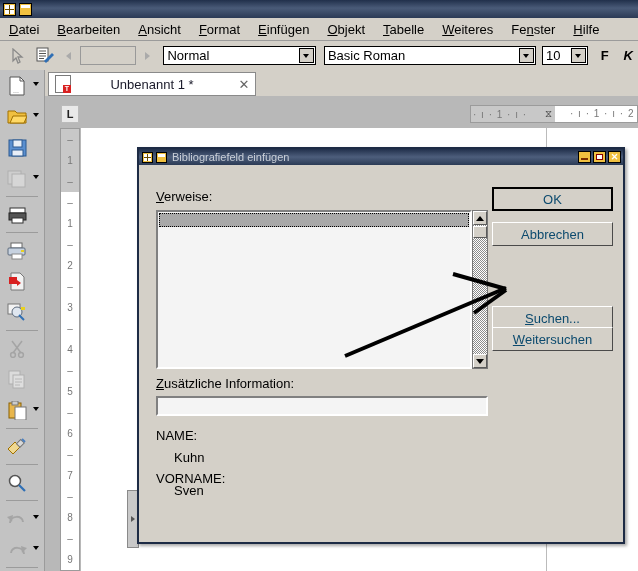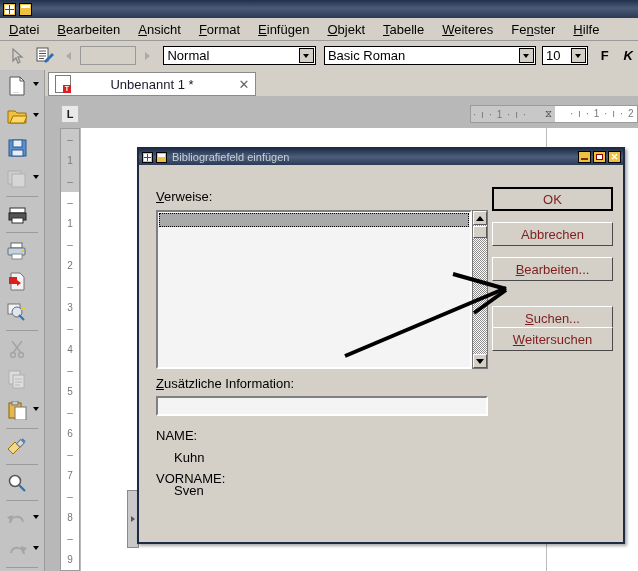--- a/index.html
+++ b/index.html
@@ -149,21 +149,21 @@
   .tri-d-s{width:0;height:0;border-left:4px solid transparent;border-right:4px solid transparent;border-top:5px solid #000;}
   #addinput{
     position:absolute;left:17px;top:231px;width:332px;height:20px;background:#f4f4f4;
     border:2px solid;border-color:#808080 #fff #fff #808080;box-sizing:border-box;
   }
   .fieldline{position:absolute;font-size:13px;color:#000;}
   .btn{
     position:absolute;left:353px;width:121px;height:24px;background:#d4d0c8;
     border:1px solid;border-color:#fff #4a4a4a #4a4a4a #fff;
     box-sizing:border-box;font-size:13px;display:flex;align-items:center;justify-content:center;
-    font-family:"Liberation Sans",sans-serif;color:#7f1d1d;
+    font-family:"Liberation Sans",sans-serif;color:#0c4a6e;
   }
   .btn.default{border:2px solid #000;}
   .btn u{text-decoration:underline;}
   
   #arrow{position:absolute;left:0;top:0;width:638px;height:571px;pointer-events:none;}
 </style>
 </head>
 <body>
 
 <div id="titlebar">
@@ -468,23 +468,20 @@
     </div>
     <div id="addinput"></div>
 
     <div class="fieldline" style="left:17px;top:263px;">NAME:</div>
     <div class="fieldline" style="left:35px;top:285px;">Kuhn</div>
     <div class="fieldline" style="left:17px;top:306px;">VORNAME:</div>
     <div class="fieldline" style="left:35px;top:318px;">Sven</div>
 
     <div class="btn default" style="top:22px;">OK</div>
     <div class="btn" style="top:57px;">Abbrechen</div>
-    <div class="btn" style="top:92px;">
-        <span><u>B</u>earbeiten...</span>
-      </div>
     <div class="btn" style="top:141px;align-items:center;">
         <span><u>S</u>uchen...</span>
       </div>
     <div class="btn" style="top:162px;">
         <span><u>W</u>eitersuchen</span>
       </div>
 
   </div>
 </div>
 

